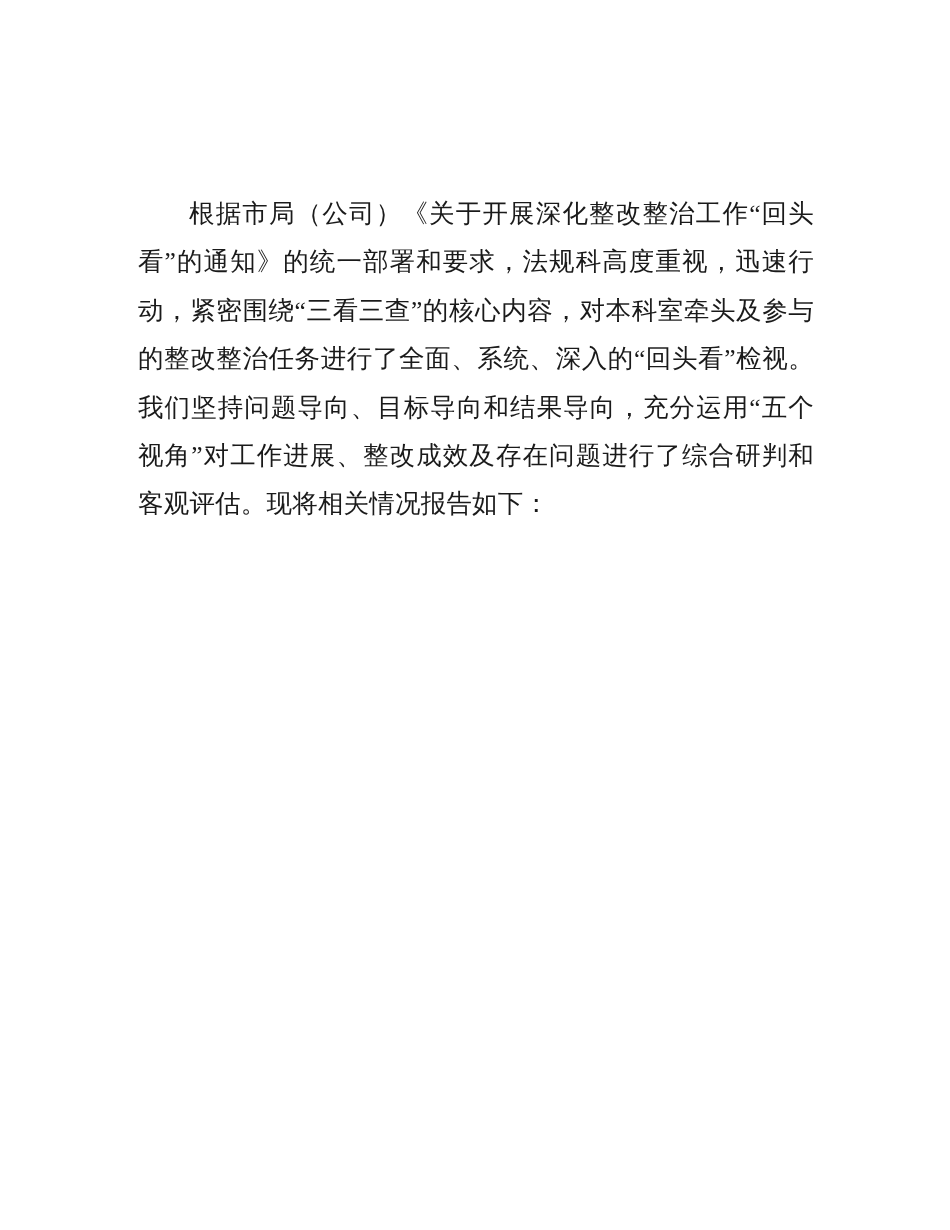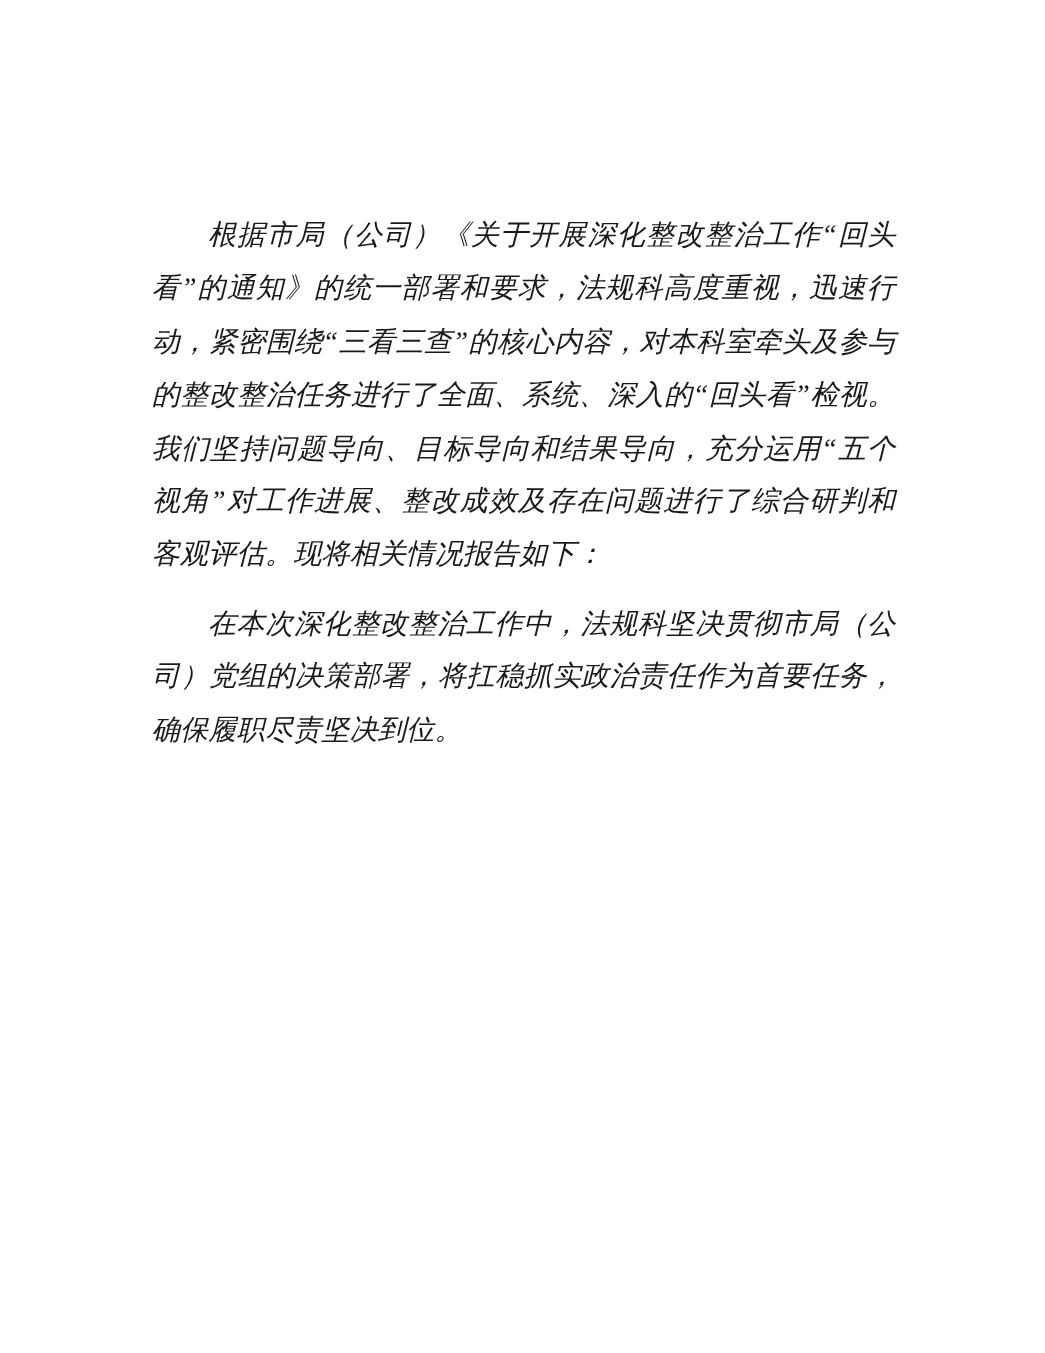--- a/index.html
+++ b/index.html
@@ -19,21 +19,20 @@
 
   .page {
     position: absolute;
     left: 0;
     top: 0;
     width: 950px;
     height: 1230px;
     background: #ffffff;
     box-sizing: border-box;
     padding: 5px;
-    font-style: italic;
   }
 
   .content {
     position: absolute;
     left: 138px;
     top: 0;
     width: 676px;
   }
 
   
@@ -98,17 +97,16 @@
 <div class="page">
   <div class="content">
 
     <h1 class="doc-title"></h1>
 
     <p class="para first-body">根据市局（公司）《关于开展深化整改整治工作“回头看”的通知》的统一部署和要求，法规科高度重视，迅速行动，紧密围绕“三看三查”的核心内容，对本科室牵头及参与的整改整治任务进行了全面、系统、深入的“回头看”检视。我们坚持问题导向、目标导向和结果导向，充分运用“五个视角”对工作进展、整改成效及存在问题进行了综合研判和客观评估。现将相关情况报告如下：</p>
 
 
     <div class="heading-gap-after"></div>
 
-    <p class="para">在本次深化整改整治工作中，法规科坚决贯彻市局（公司）党组的决策部署，将扛稳抓实政治责任作为首要任务，确保履职尽责坚决到位。</p>
 
 
   </div>
 </div>
 
 </body></html>

